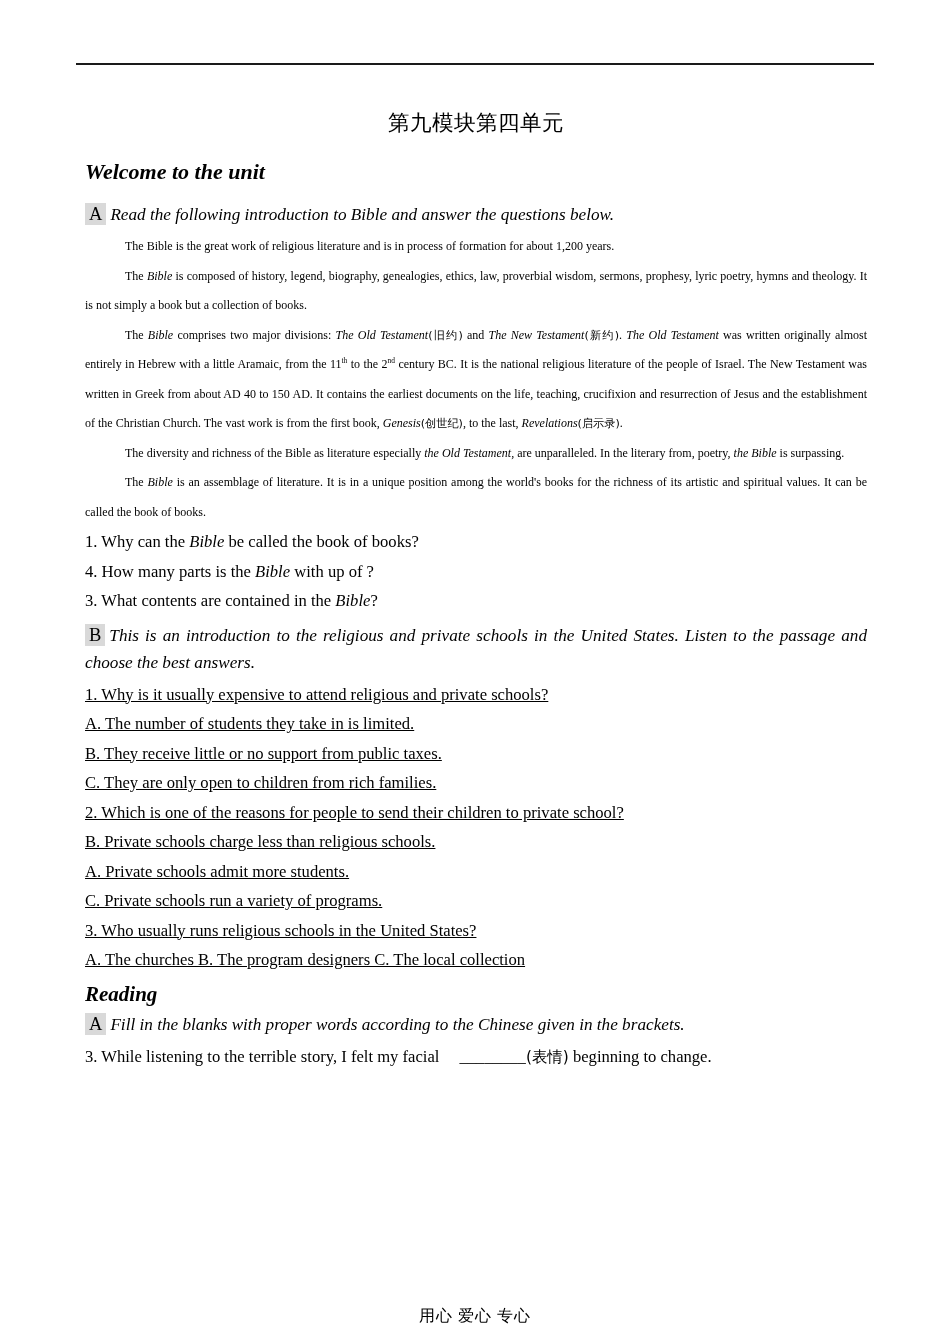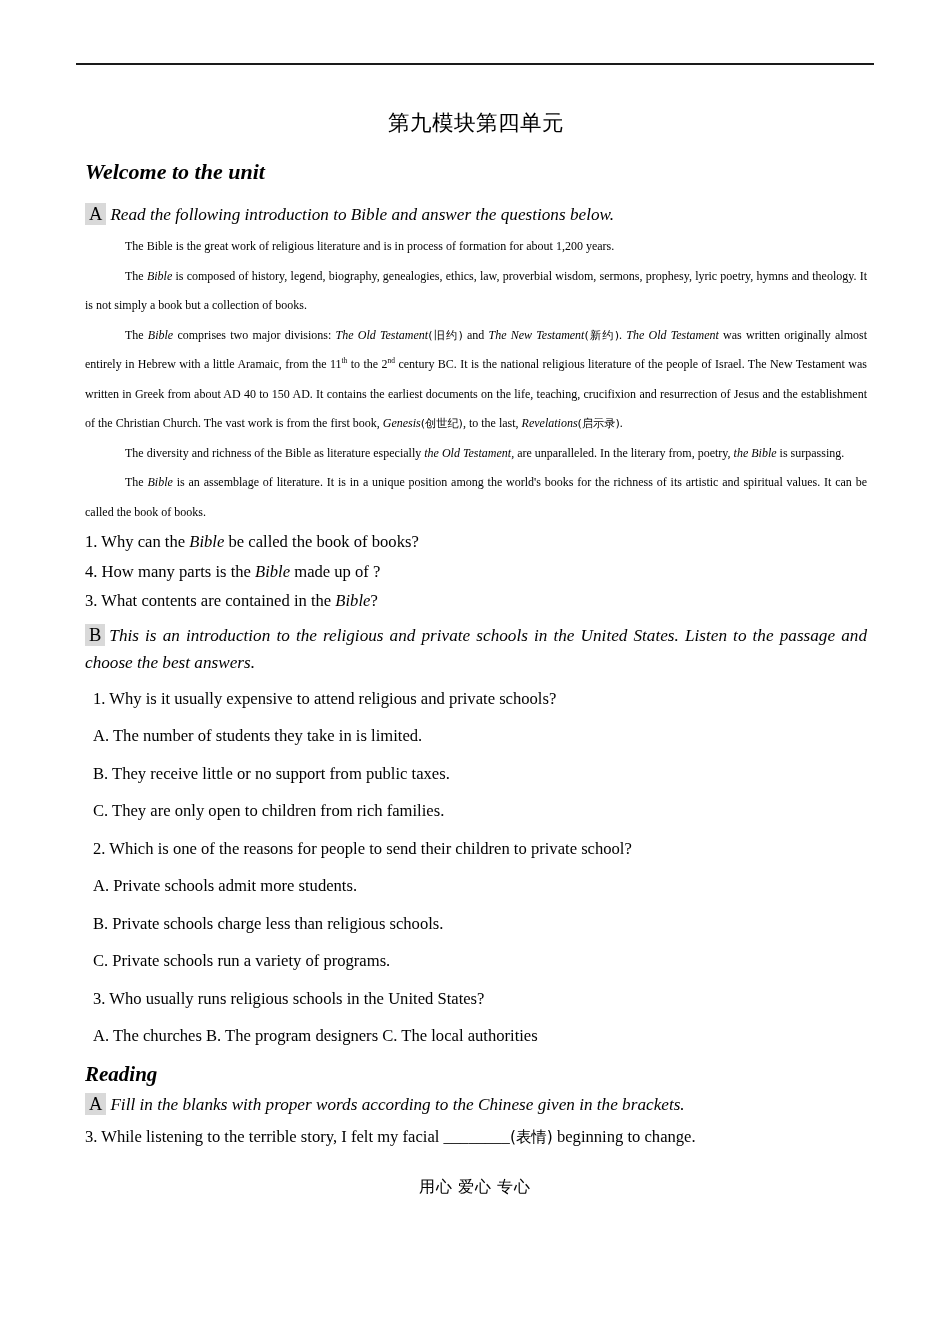--- a/index.html
+++ b/index.html
@@ -86,31 +86,32 @@
   p.q-line {
     font-size: 16.6px;
     line-height: 29.5px;
     margin: 0;
     text-align: left;
     text-indent: 0;
   }
   p.opt-line {
     font-size: 16.6px;
     line-height: 29.5px;
-    margin: 8px;
+    margin: 0;
     text-align: left;
     text-indent: 0;
+    text-decoration: underline;
   }
   .it { font-style: italic; }
   sup { font-size: 0.62em; vertical-align: super; line-height: 0; }
-  .blank { letter-spacing: 0px; }
+  .blank { letter-spacing: 0px; margin-left: 16px; }
   .footer {
     position: absolute;
     left: 0;
-    top: 1175px;
+    top: 1304px;
     width: 950px;
     text-align: center;
     font-size: 16px;
     line-height: 24px;
     letter-spacing: 1px;
   }
   .cjk { font-family: "DejaVu Sans", "Liberation Sans", sans-serif; font-size: 0.93em; }
   .justify-b { text-align: justify; text-justify: inter-word; }
 </style>
 </head>
@@ -135,38 +136,38 @@
     <p class="body-par"><span>The </span><span class="it">Bible</span><span> is composed of history, legend, biography, genealogies, ethics, law, proverbial wisdom, sermons, prophesy, lyric poetry, hymns and theology. It is not simply a book but a collection of books.</span></p>
 
     <p class="body-par"><span>The </span><span class="it">Bible</span><span> comprises two major divisions: </span><span class="it">The Old Testament</span><span class="cjk">(旧约)</span><span> and </span><span class="it">The New Testament</span><span class="cjk">(新约)</span><span>. </span><span class="it">The Old Testament</span><span> was written originally almost entirely in Hebrew with a little Aramaic, from the 11</span><sup>th</sup><span> to the 2</span><sup>nd</sup><span> century BC. It is the national religious literature of the people of Israel. The New Testament was written in Greek from about AD 40 to 150 AD. It contains the earliest documents on the life, teaching, crucifixion and resurrection of Jesus and the establishment of the Christian Church. The vast work is from the first book, </span><span class="it">Genesis</span><span class="cjk">(创世纪)</span><span>, to the last, </span><span class="it">Revelations</span><span class="cjk">(启示录)</span><span>.</span></p>
 
     <p class="body-par"><span>The diversity and richness of the Bible as literature especially </span><span class="it">the Old Testament</span><span>, are unparalleled. In the literary from, poetry, </span><span class="it">the Bible</span><span> is surpassing.</span></p>
 
     <p class="body-par"><span>The </span><span class="it">Bible</span><span> is an assemblage of literature. It is in a unique position among the world's books for the richness of its artistic and spiritual values. It can be called the book of books.</span></p>
 
     <p class="q-line"><span>1. Why can the </span><span class="it">Bible</span><span> be called the book of books?</span></p>
 
-    <p class="q-line"><span>4. How many parts is the </span><span class="it">Bible</span><span> made up of ?</span></p>
+    <p class="q-line"><span>4. How many parts is the </span><span class="it">Bible</span><span> with up of ?</span></p>
 
     <p class="q-line"><span>3. What contents are contained in the </span><span class="it">Bible</span><span>?</span></p>
 
     <div class="task-line justify-b" style="margin-top:6px;">
       <span class="marker">B</span><span class="task-text">This is an introduction to the religious and private schools in the United States. Listen to the passage and choose the best answers.</span>
     </div>
 
     <p class="opt-line">1. Why is it usually expensive to attend religious and private schools?</p>
     <p class="opt-line">A. The number of students they take in is limited.</p>
     <p class="opt-line">B. They receive little or no support from public taxes.</p>
     <p class="opt-line">C. They are only open to children from rich families.</p>
     <p class="opt-line">2. Which is one of the reasons for people to send their children to private school?</p>
+    <p class="opt-line">B. Private schools charge less than religious schools.</p>
     <p class="opt-line">A. Private schools admit more students.</p>
-    <p class="opt-line">B. Private schools charge less than religious schools.</p>
     <p class="opt-line">C. Private schools run a variety of programs.</p>
     <p class="opt-line">3. Who usually runs religious schools in the United States?</p>
-    <p class="opt-line">A. The churches     B. The program designers      C. The local authorities</p>
+    <p class="opt-line">A. The churches     B. The program designers      C. The local collection</p>
 
     <div class="section-head bold">Reading</div>
 
     <div class="task-line">
       <span class="marker">A</span><span class="task-text">Fill in the blanks with proper words according to the Chinese given in the brackets.</span>
     </div>
 
     <p class="q-line"><span>3. While listening to the terrible story, I felt my facial </span><span class="blank">________</span><span class="cjk">(表情)</span><span> beginning to change.</span></p>
 
   </div>

